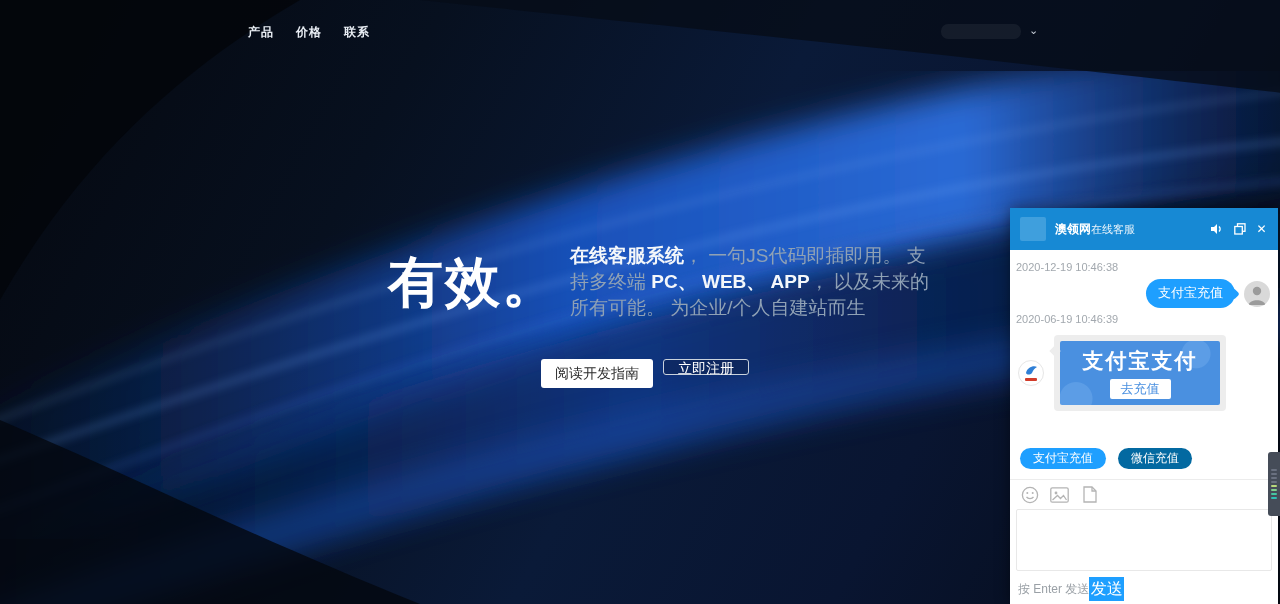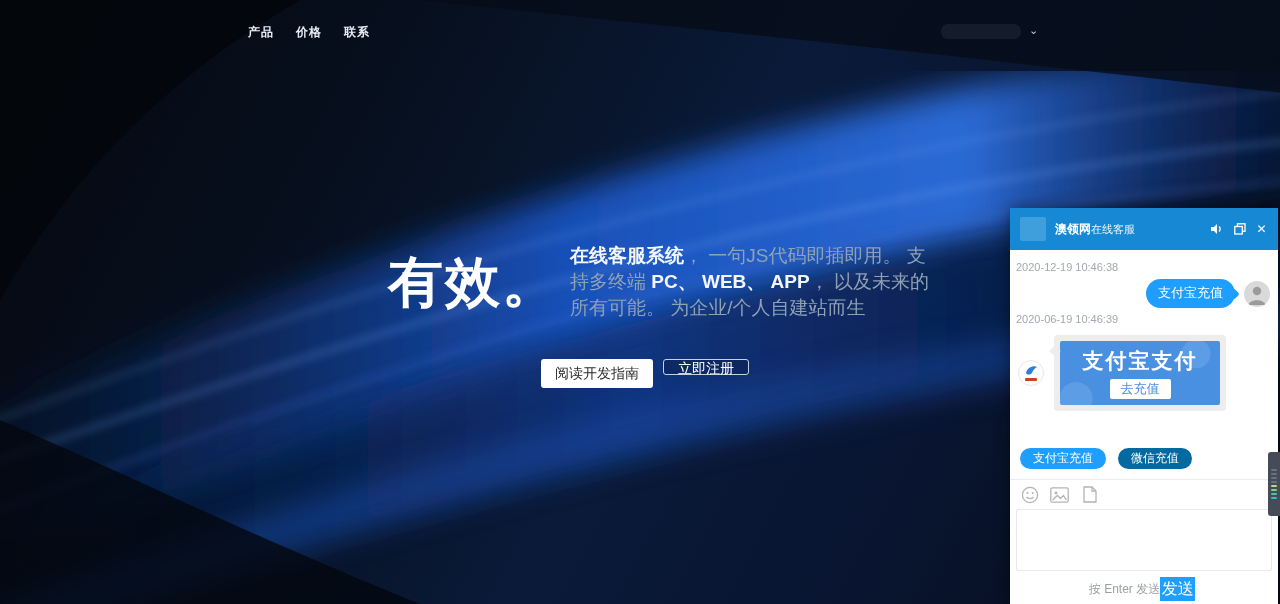--- a/index.html
+++ b/index.html
@@ -71,21 +71,21 @@
   .qr.blue { background:#1e9fff; }
   .qr.green { background:#0369a1; }
 
   .chat-toolbar { flex:0 0 auto; border-top:1px solid #ececec; display:flex; align-items:center;
                   gap:11px; padding:5px 10px 3px; }
   .tool-icon { width:19px; height:19px; display:flex; align-items:center; justify-content:center; cursor:pointer; }
   .chat-input-wrap { flex:0 0 auto; padding:2px 6px 0; }
   .chat-input { width:100%; height:62px; border:1px solid #e8e8e8; border-radius:2px; resize:none;
                 outline:none; font-family:inherit; font-size:13px; padding:6px; color:#333; }
   .chat-footer { flex:0 0 auto; height:29px; display:flex; align-items:center;
-                 justify-content:center; padding:2px 12px 3px 8px; }
+                 justify-content:flex-start; padding:2px 12px 3px 8px; }
   .enter-hint { color:#9aa0a6; font-size:12px; }
   .send-btn { background:#1e9fff; color:#fff; border:none; font-size:16px; width:35px; height:24px;
               cursor:pointer; font-family:inherit; }
 
   
   .dock-tab { position:absolute; right:0; top:452px; width:12px; height:64px; background:#454c58;
               border-radius:3px 0 0 3px; z-index:7; display:flex; flex-direction:column;
               align-items:center; justify-content:center; gap:2px; cursor:pointer; }
   .dock-tab i { display:block; width:6px; height:2px; border-radius:1px; }
 </style>

